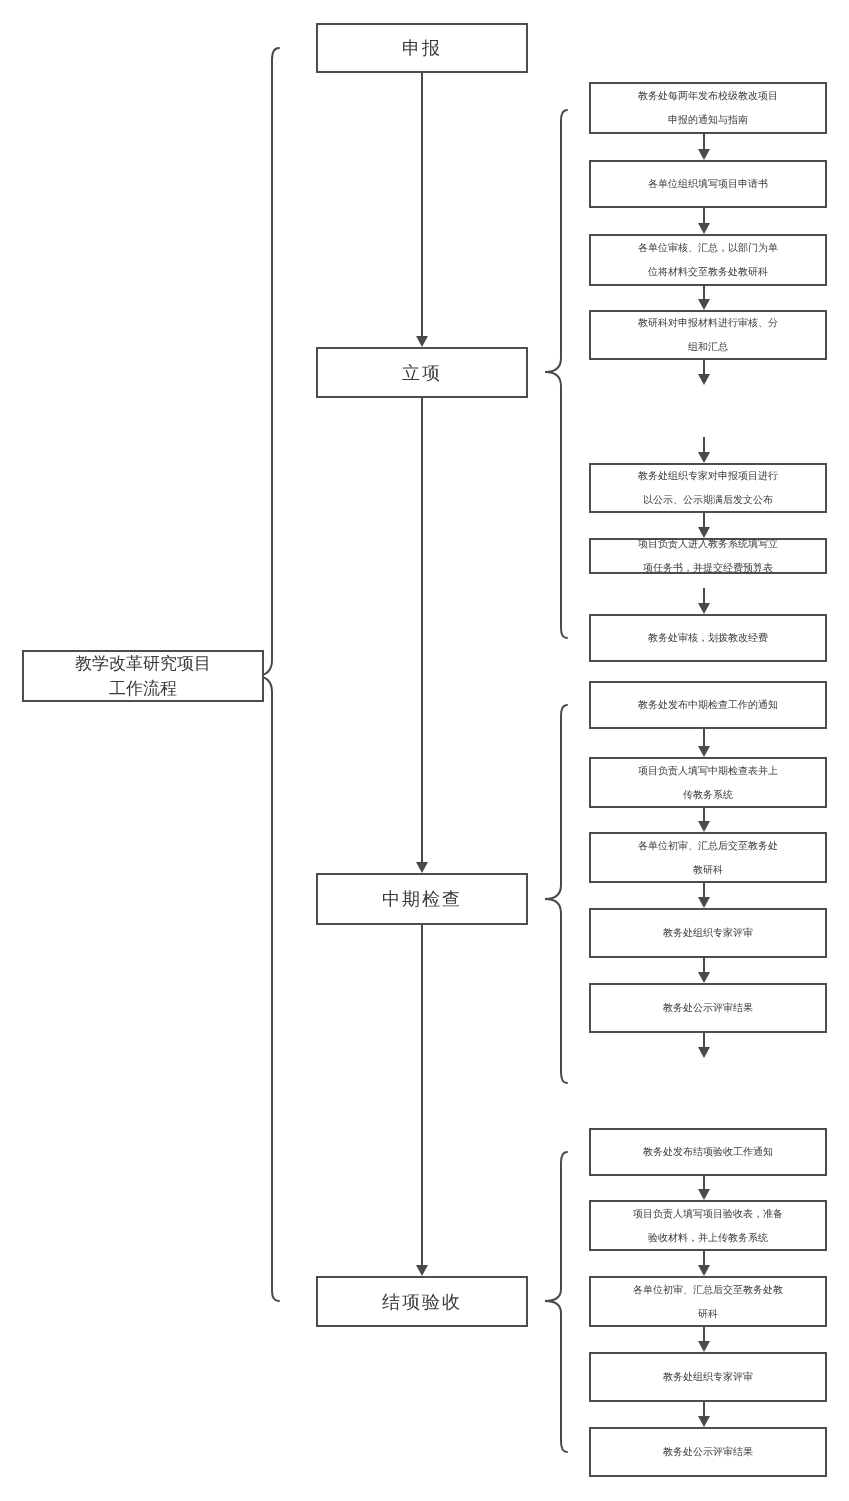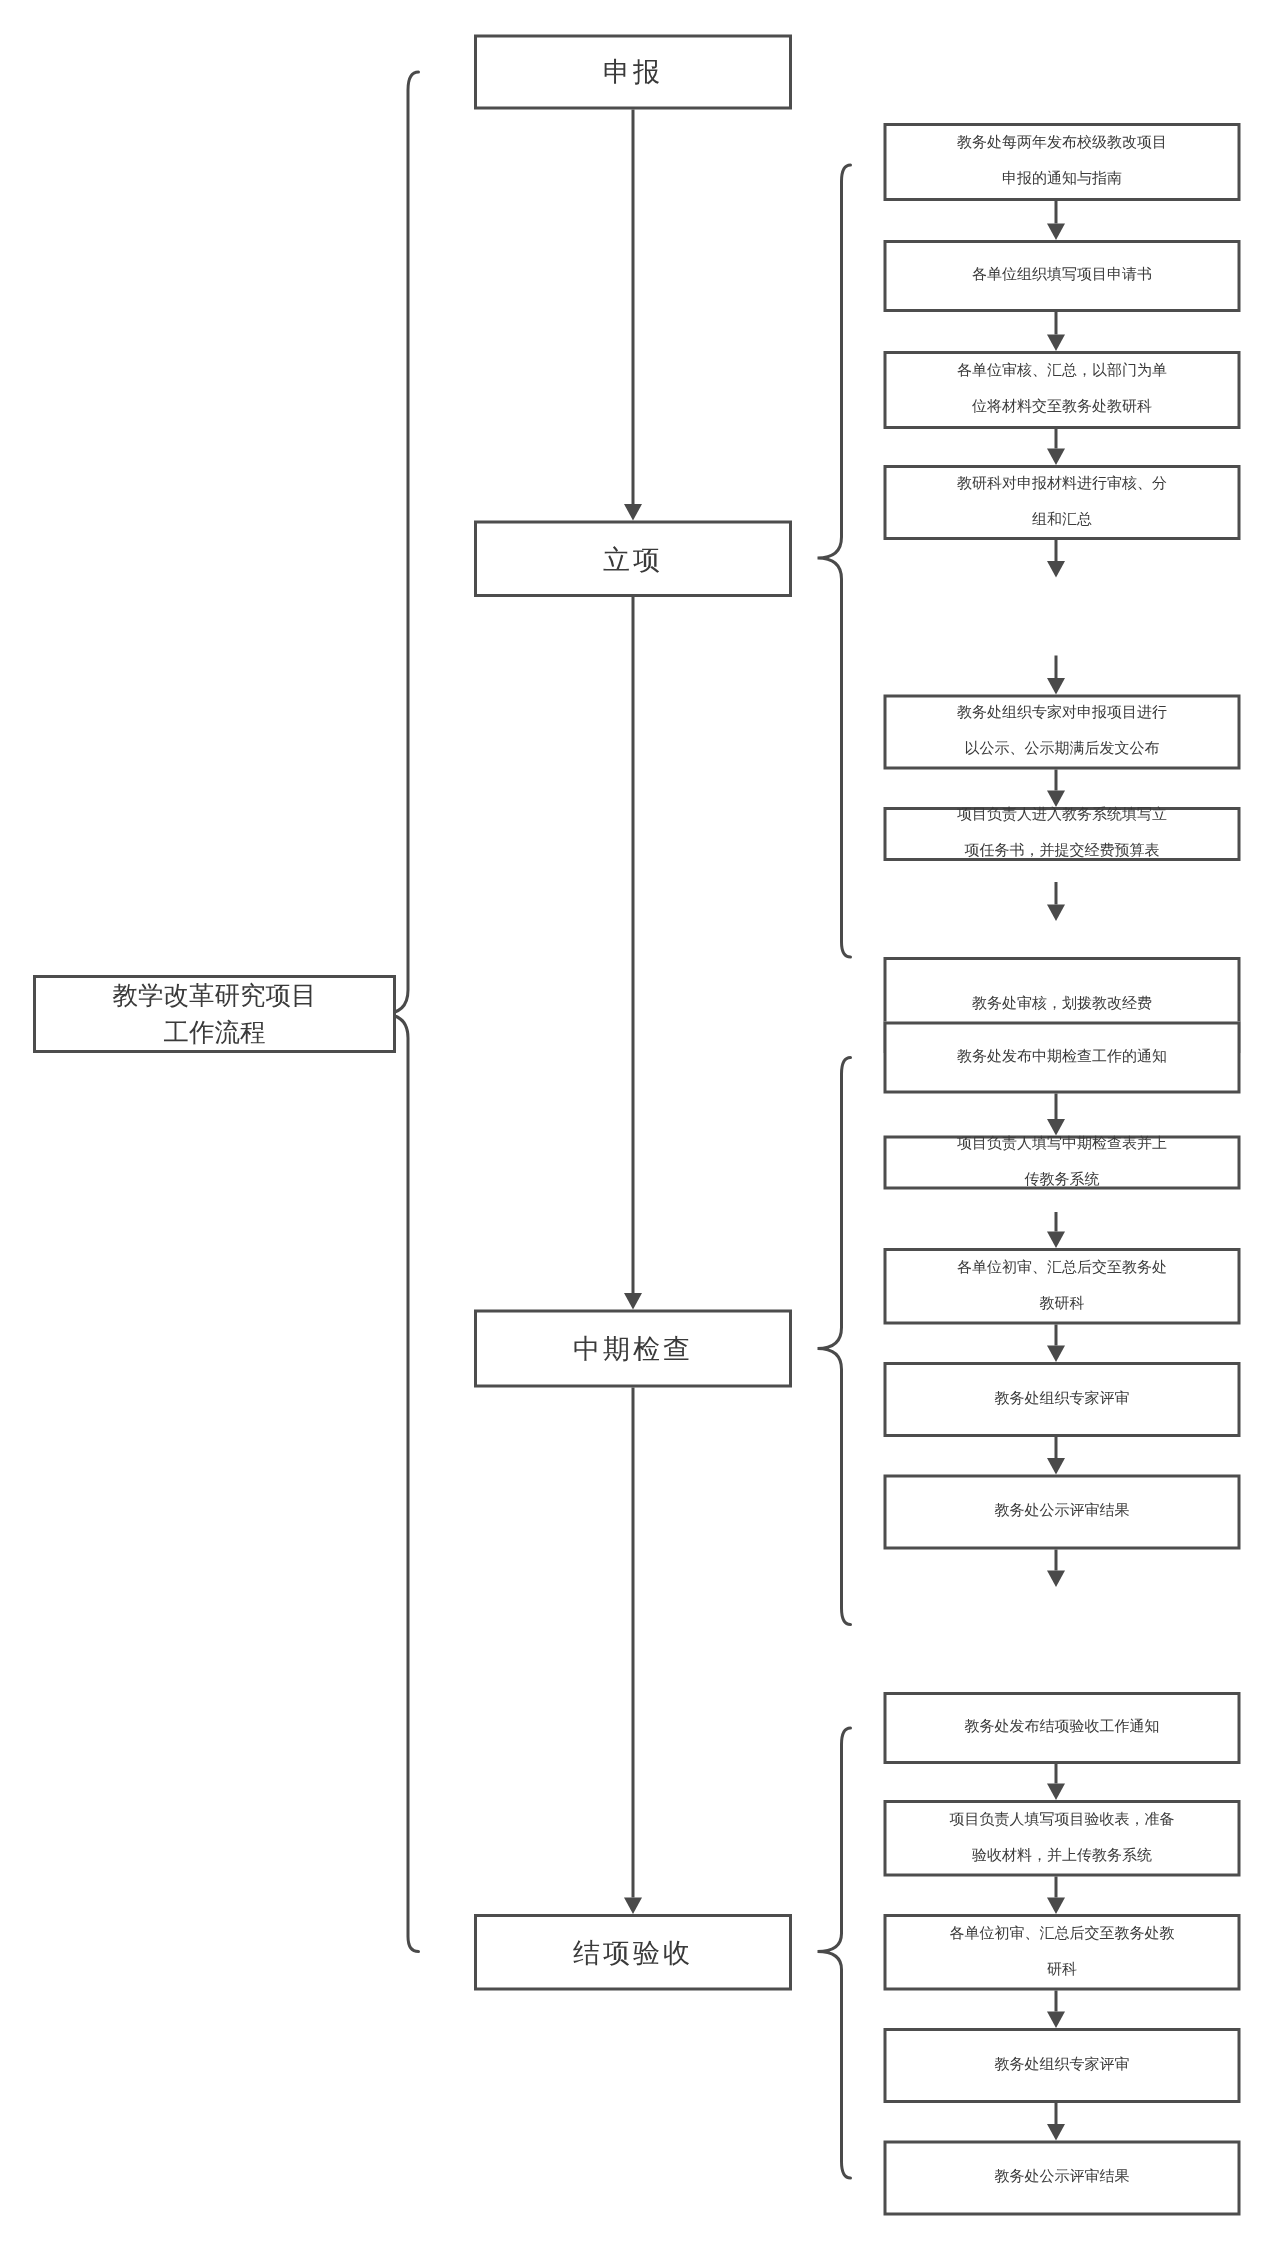--- a/index.html
+++ b/index.html
@@ -85,21 +85,21 @@
 申报的通知与指南</div>
   <div class="box step" style="top:160px;height:48px">各单位组织填写项目申请书</div>
   <div class="box step" style="top:234px;height:52px">各单位审核、汇总，以部门为单
 位将材料交至教务处教研科</div>
   <div class="box step" style="top:310px;height:50px">教研科对申报材料进行审核、分
 组和汇总</div>
   <div class="box step" style="top:463px;height:50px">教务处组织专家对申报项目进行
 以公示、公示期满后发文公布</div>
   <div class="box step" style="top:538px;height:36px">项目负责人进入教务系统填写立
 项任务书，并提交经费预算表</div>
-  <div class="box step" style="top:638px;height:64px">教务处审核，划拨教改经费</div>
+  <div class="box step" style="top:614px;height:48px">教务处审核，划拨教改经费</div>
 
   <div class="varrow sarrow" style="top:134px;height:26px">
       <i class="shaft"></i>
       <i class="head"></i>
     </div>
   <div class="varrow sarrow" style="top:208px;height:26px">
       <i class="shaft"></i>
       <i class="head"></i>
     </div>
   <div class="varrow sarrow" style="top:286px;height:24px">
@@ -117,21 +117,21 @@
   <div class="varrow sarrow" style="top:513px;height:25px">
       <i class="shaft"></i>
       <i class="head"></i>
     </div>
   <div class="varrow sarrow" style="top:588px;height:26px">
       <i class="shaft"></i>
       <i class="head"></i>
     </div>
 
   <div class="box step" style="top:681px;height:48px">教务处发布中期检查工作的通知</div>
-  <div class="box step" style="top:757px;height:36px">项目负责人填写中期检查表并上
+  <div class="box step" style="top:757px;height:51px">项目负责人填写中期检查表并上
 传教务系统</div>
   <div class="box step" style="top:832px;height:51px">各单位初审、汇总后交至教务处
 教研科</div>
   <div class="box step" style="top:908px;height:50px">教务处组织专家评审</div>
   <div class="box step" style="top:983px;height:50px">教务处公示评审结果</div>
 
   <div class="varrow sarrow" style="top:729px;height:28px">
       <i class="shaft"></i>
       <i class="head"></i>
     </div>

